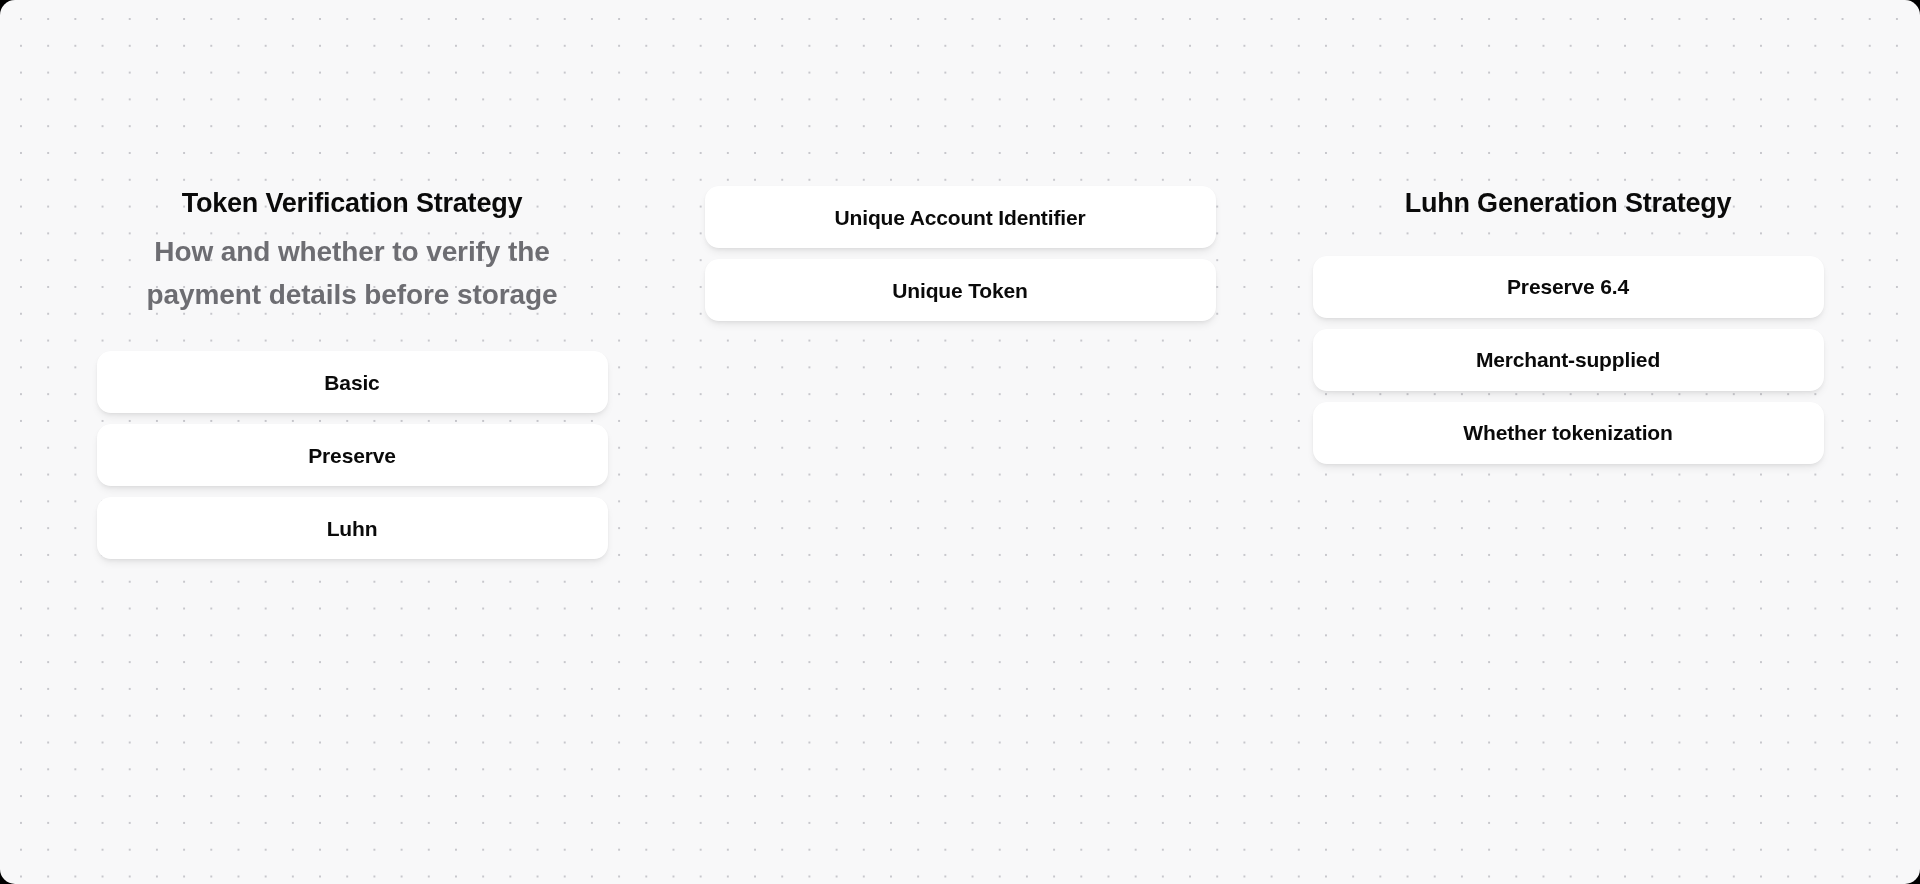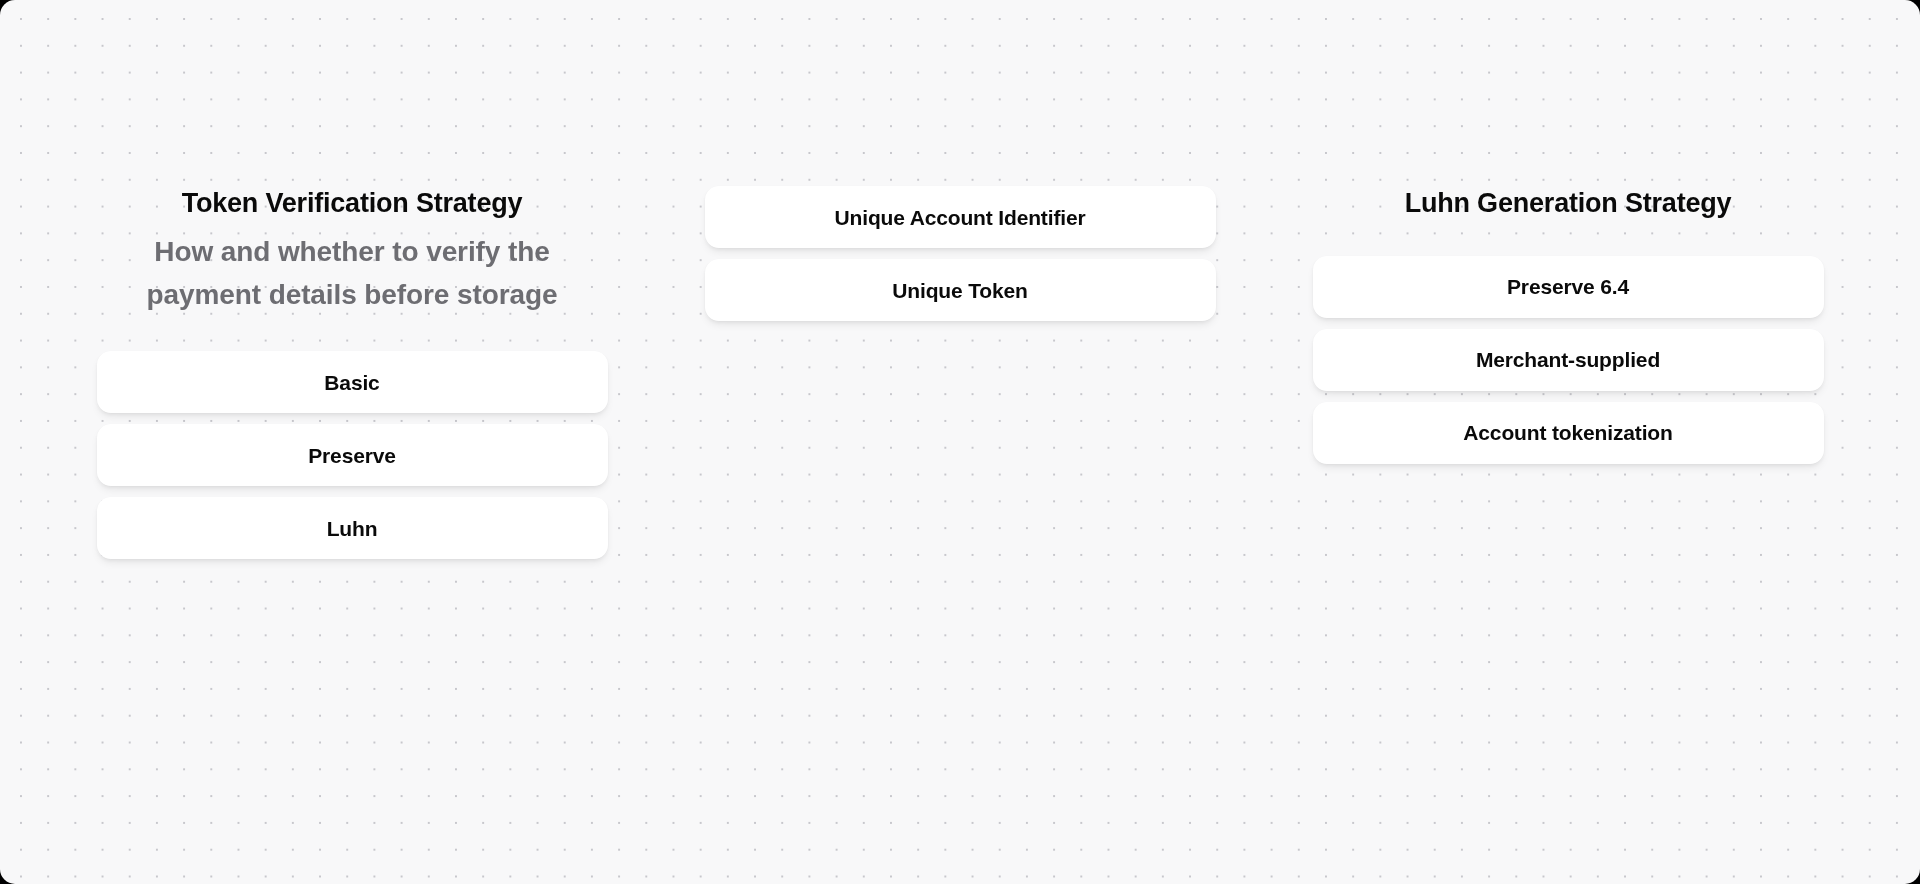--- a/index.html
+++ b/index.html
@@ -140,18 +140,18 @@
           <div class="col-title">Luhn Generation Strategy</div>
         </div>
         <div class="options">
           <div class="option-pill">
             <span class="option-label">Preserve 6.4</span>
           </div>
           <div class="option-pill">
             <span class="option-label">Merchant-supplied</span>
           </div>
           <div class="option-pill">
-            <span class="option-label">Account tokenization</span>
+            <span class="option-label">Whether tokenization</span>
           </div>
         </div>
       </div>
     </div>
 </div>
 
 </body></html>

